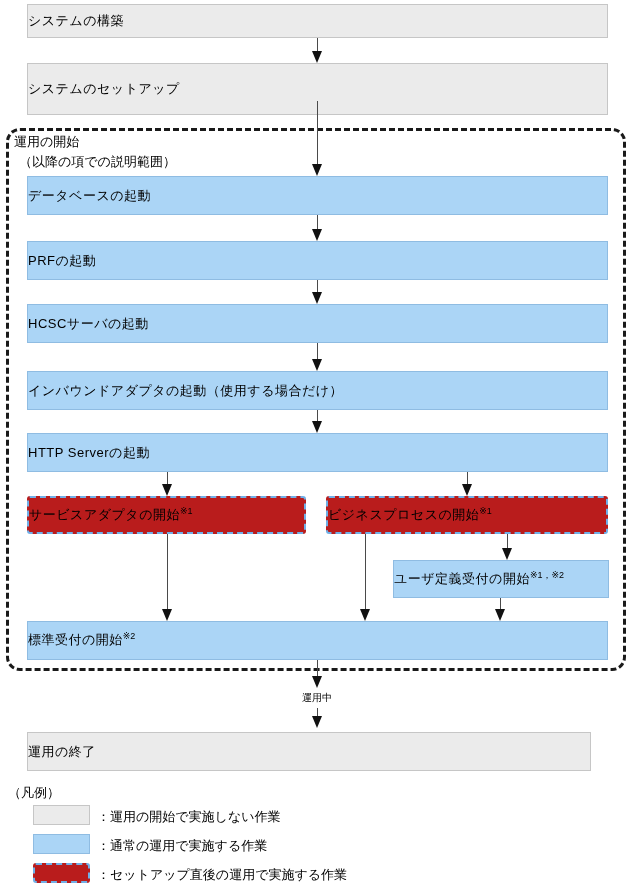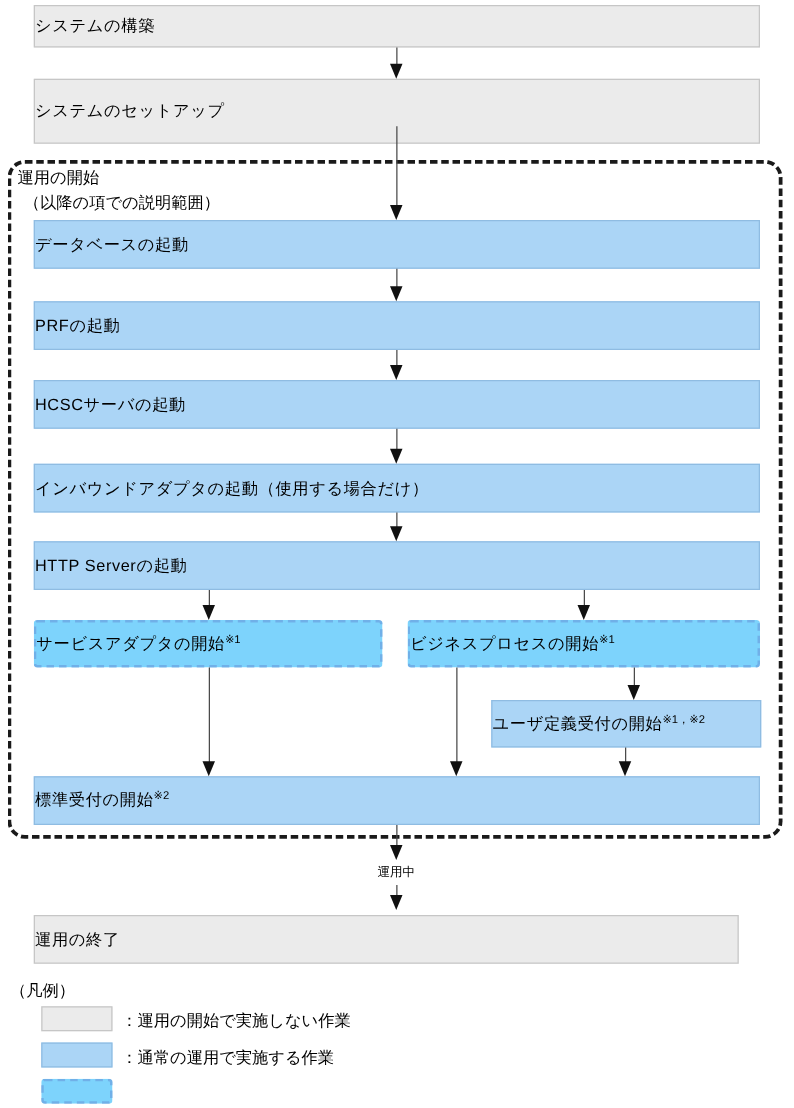--- a/index.html
+++ b/index.html
@@ -23,21 +23,21 @@
   }
   .gray{
     background:#ebebeb;
     border:1px solid #c6c6c6;
   }
   .blue{
     background:#abd5f6;
     border:1px solid #8fbce2;
   }
   .dashedblue{
-    background:#7dd3fc;
+    background:#b91c1c;
     border:2px dashed #70b0e8;
     border-radius:3px;
   }
   .container-dashed{
     position:absolute;
     left:6px;top:128px;width:620px;height:543px;
     border:3px dashed #1a1a1a;
     border-radius:14px;
     box-sizing:border-box;
     background:transparent;
@@ -216,14 +216,15 @@
 
   <div class="legend-title">（凡例）</div>
 
   <div class="lrow-swatch gray" style="top:805px;"></div>
   <div class="lrow-label" style="top:808px;">：運用の開始で実施しない作業</div>
 
   <div class="lrow-swatch blue" style="top:834px;"></div>
   <div class="lrow-label" style="top:837px;">：通常の運用で実施する作業</div>
 
   <div class="lrow-swatch dashedblue" style="top:863px;"></div>
+  <div class="lrow-label" style="top:866px;">：セットアップ直後の運用で実施する作業</div>
 
 </div>
 
 </body></html>

